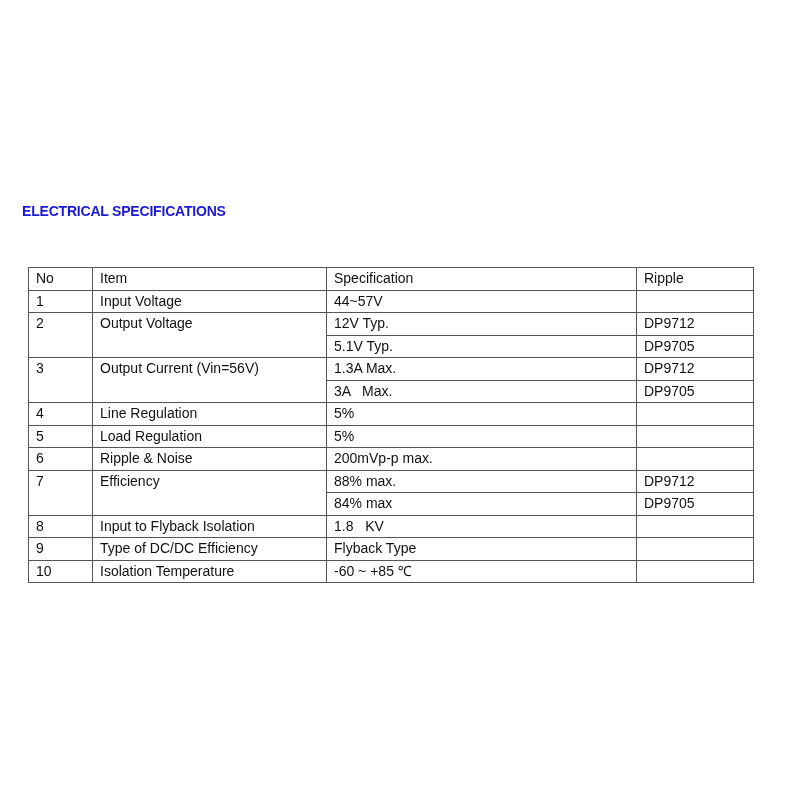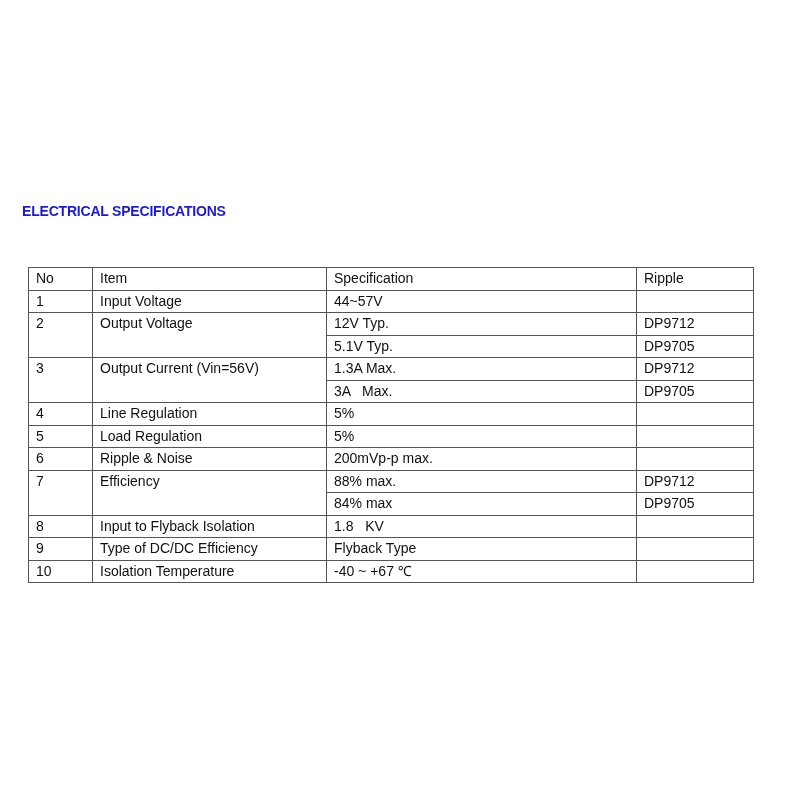--- a/index.html
+++ b/index.html
@@ -90,17 +90,17 @@
     </tr>
     <tr>
       <td>9</td>
       <td>Type of DC/DC Efficiency</td>
       <td>Flyback Type</td>
       <td></td>
     </tr>
     <tr>
       <td>10</td>
       <td>Isolation Temperature</td>
-      <td>-40 ~ +67 ℃</td>
+      <td>-60 ~ +85 ℃</td>
       <td></td>
     </tr>
   </tbody>
 </table>
 
 </body></html>

